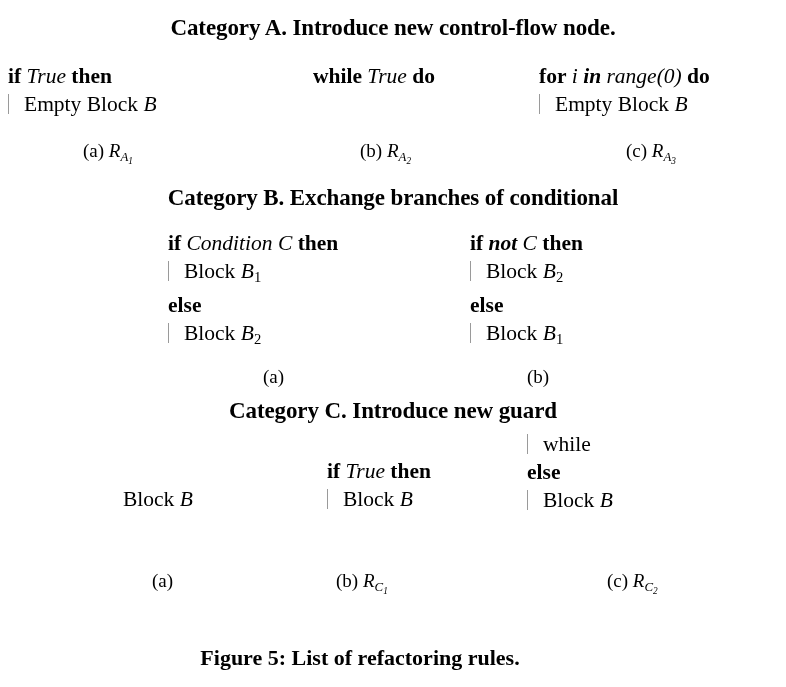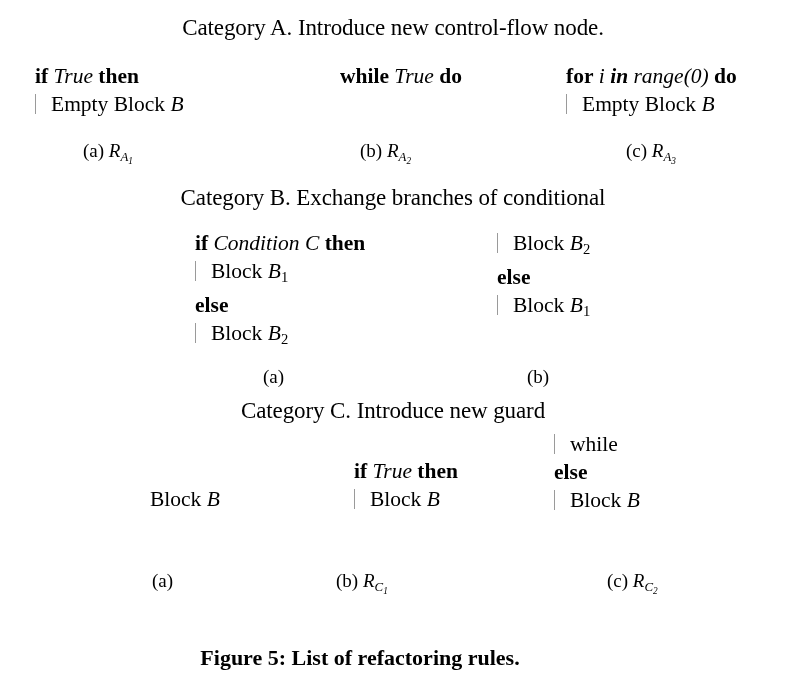--- a/index.html
+++ b/index.html
@@ -15,34 +15,33 @@
     position: relative;
     overflow: hidden;
   }
   .figure {
     position: relative;
     width: 786px;
     height: 687px;
   }
   .cat-header {
     text-align: center;
-    font-weight: normal;
+    font-weight: bold;
     font-size: 23px;
     letter-spacing: -0.1px;
   }
   .block {
     position: absolute;
     font-size: 21.5px;
     line-height: 28px;
     white-space: nowrap;
   }
   .codeline {
     white-space: nowrap;
     position: relative;
-    margin-left: 27px;
   }
   .kw { font-weight: bold; }
   .it { font-style: italic; }
   .bit { font-weight: bold; font-style: italic; }
   .guard-bar {
     display: inline-block;
     width: 1px;
     height: 20px;
     background: #9a9a9a;
     vertical-align: -3px;
@@ -97,20 +96,21 @@
 
   <div class="cat-header" style="position:absolute; left:0; top:185px; width:786px;">Category B. Exchange branches of conditional</div>
 
   <div class="block" style="left:168px; top:229px;">
       <div class="codeline"><span class="kw">if</span><span> </span><span class="it">Condition C</span><span> </span><span class="kw">then</span></div>
       <div class="codeline"><span class="guard-bar"></span><span class="indent"></span><span>Block </span><span class="it">B</span><sub>1</sub></div>
       <div class="codeline"><span class="kw">else</span></div>
       <div class="codeline"><span class="guard-bar"></span><span class="indent"></span><span>Block </span><span class="it">B</span><sub>2</sub></div>
     </div>
   <div class="block" style="left:470px; top:229px;">
+      <div class="codeline"><span class="kw">if</span><span> </span><span class="bit">not</span><span> </span><span class="it">C</span><span> </span><span class="kw">then</span></div>
       <div class="codeline"><span class="guard-bar"></span><span class="indent"></span><span>Block </span><span class="it">B</span><sub>2</sub></div>
       <div class="codeline"><span class="kw">else</span></div>
       <div class="codeline"><span class="guard-bar"></span><span class="indent"></span><span>Block </span><span class="it">B</span><sub>1</sub></div>
     </div>
 
   <div class="subcap" style="left:263px; top:366px;"><span>(a)</span></div>
   <div class="subcap" style="left:527px; top:366px;"><span>(b)</span></div>
 
   <div class="cat-header" style="position:absolute; left:0; top:398px; width:786px;">Category C. Introduce new guard</div>
 

